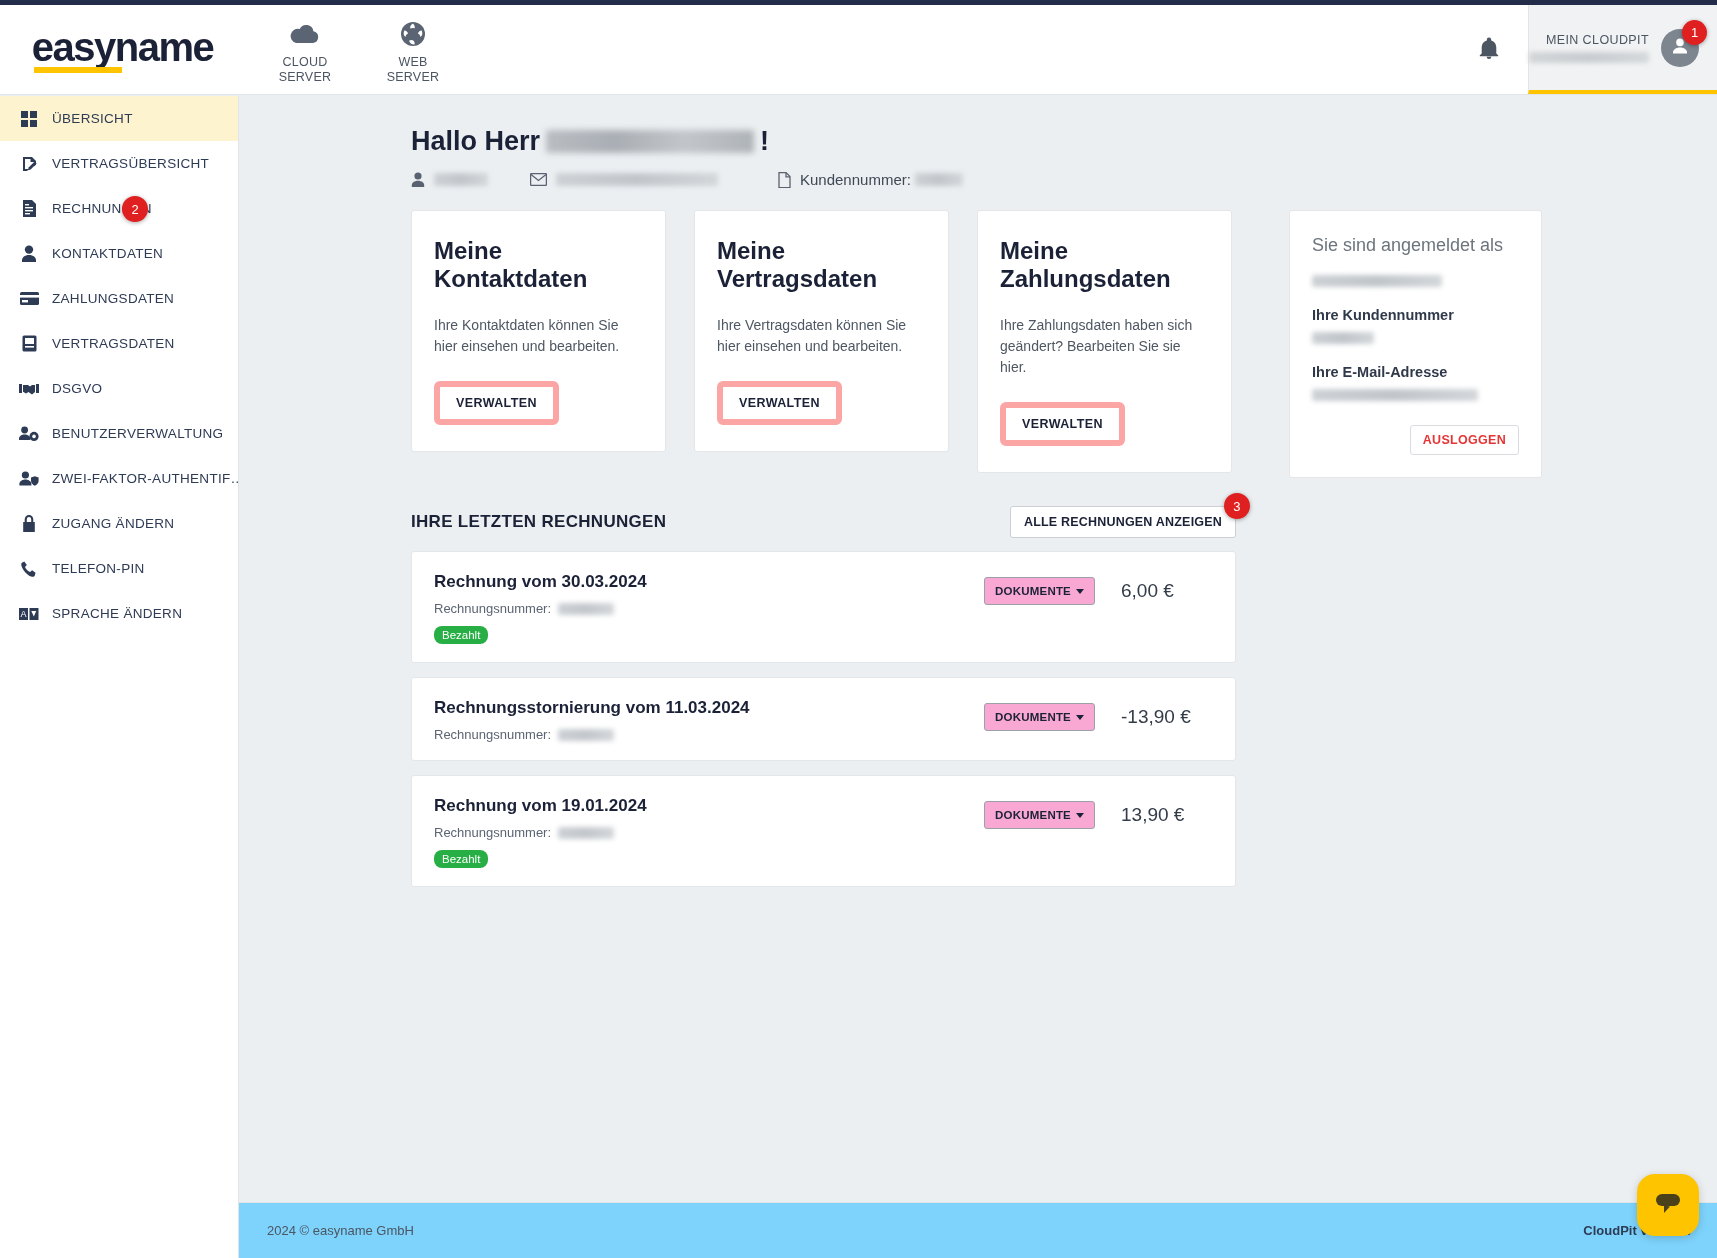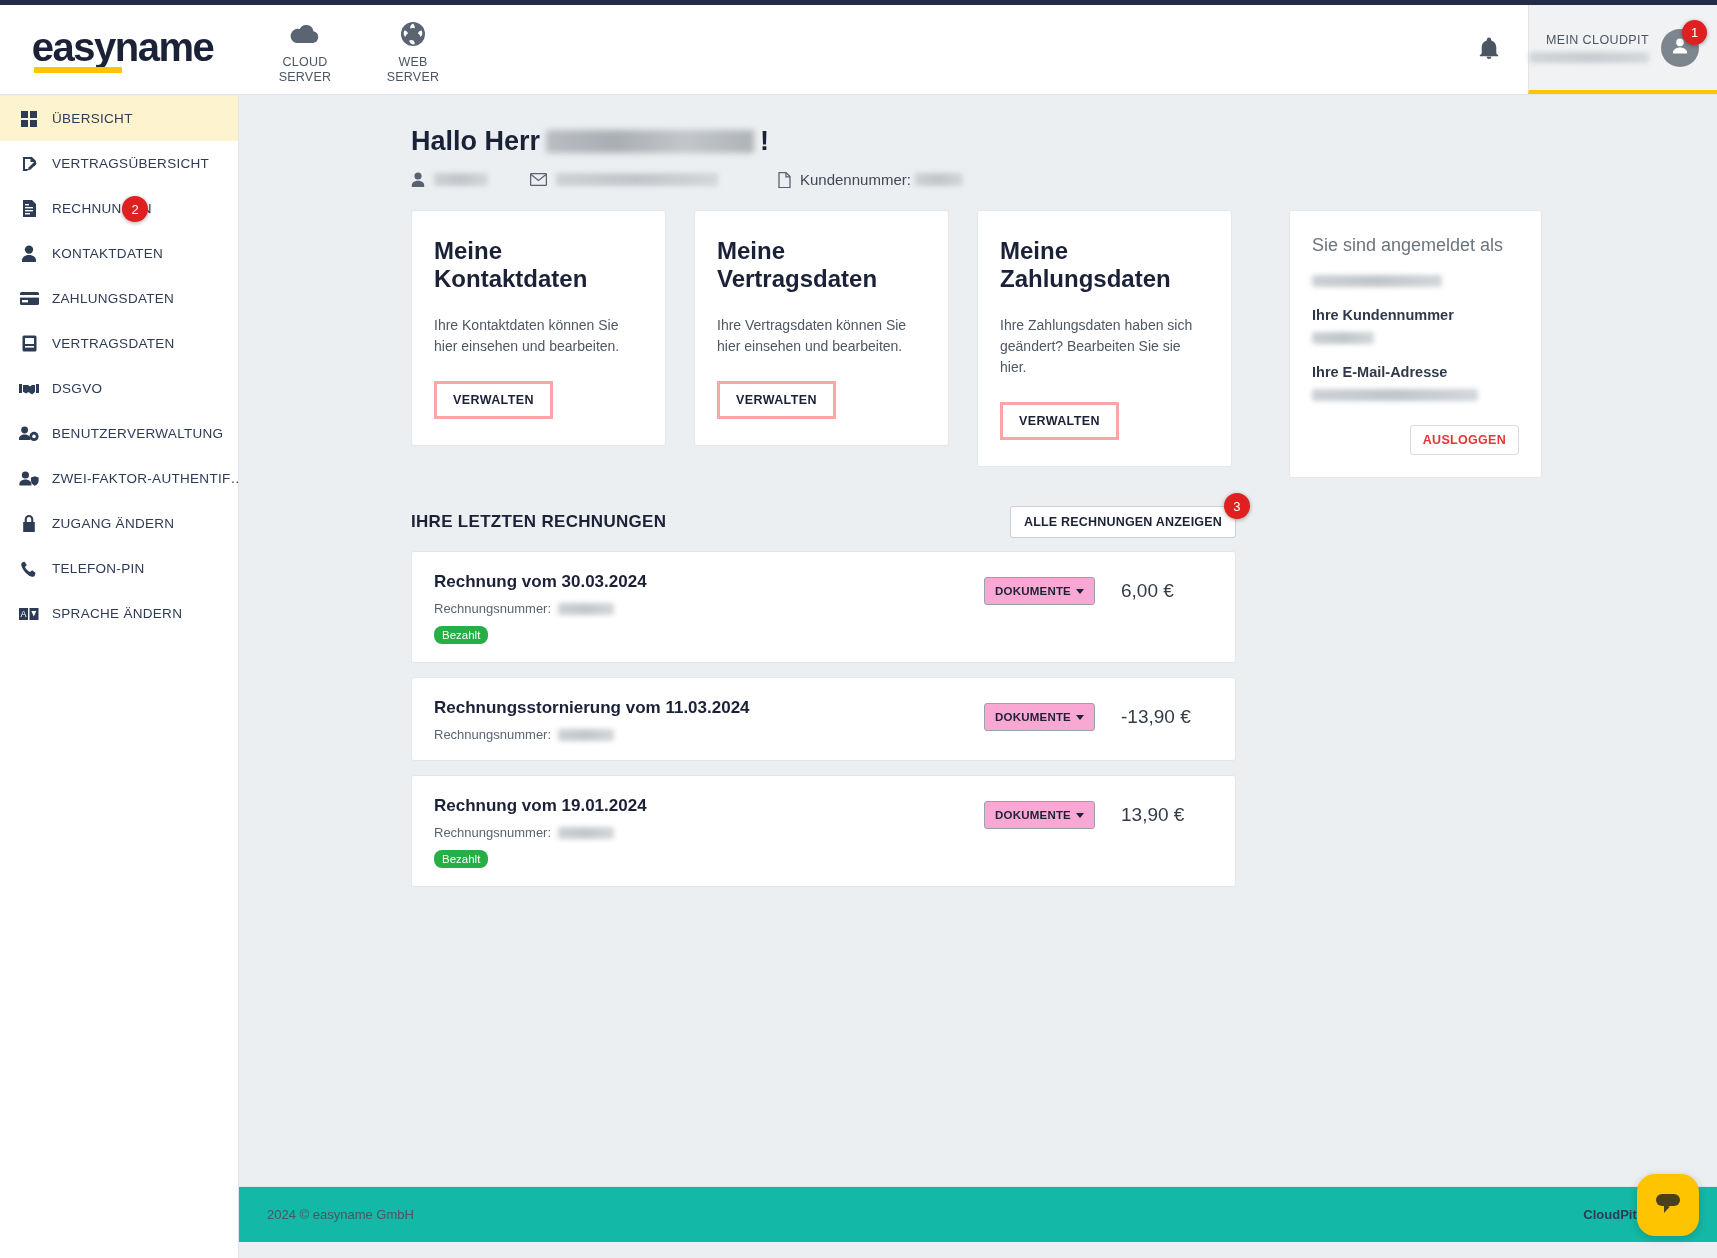--- a/index.html
+++ b/index.html
@@ -254,28 +254,28 @@
   }
   .card-text {
     margin-top: 22px;
     font-size: 14px;
     line-height: 21px;
     color: #4e5762;
   }
   .btn-outline {
     margin-top: 24px;
     display: inline-block;
-    border: 3px solid #fca5a5;
+    border: 6px solid #fca5a5;
     background: #fff;
     color: #1b2136;
     font-size: 12.5px;
     font-weight: 700;
     letter-spacing: .4px;
     padding: 9px 16px;
-    border-radius: 0;
+    border-radius: 6px;
     cursor: pointer;
     font-family: "Liberation Sans", sans-serif;
   }
 
   .card-login {
     width: 253px;
     padding: 24px 22px 22px 22px;
     margin-left: 29px;
   }
   .login-title {
@@ -413,25 +413,25 @@
   .inv-amount {
     font-size: 19px;
     color: #343c49;
     width: 92px;
     white-space: nowrap;
   }
 
   
   .footer {
     position: absolute;
-    bottom: 16px; left: 239px;
+    bottom: 0; left: 239px;
     width: 1478px;
     height: 56px;
     border-top: 1px solid #e2e5e8;
-    background: #14b8a6;
+    background: #7dd3fc;
     display: flex;
     align-items: center;
     justify-content: space-between;
     padding: 0 26px 0 28px;
   }
   .foot-left { font-size: 13px; color: #4c5562; }
   .foot-right { font-size: 13px; color: #2e3b55; font-weight: 700; }
 
   
   .chat-fab {

